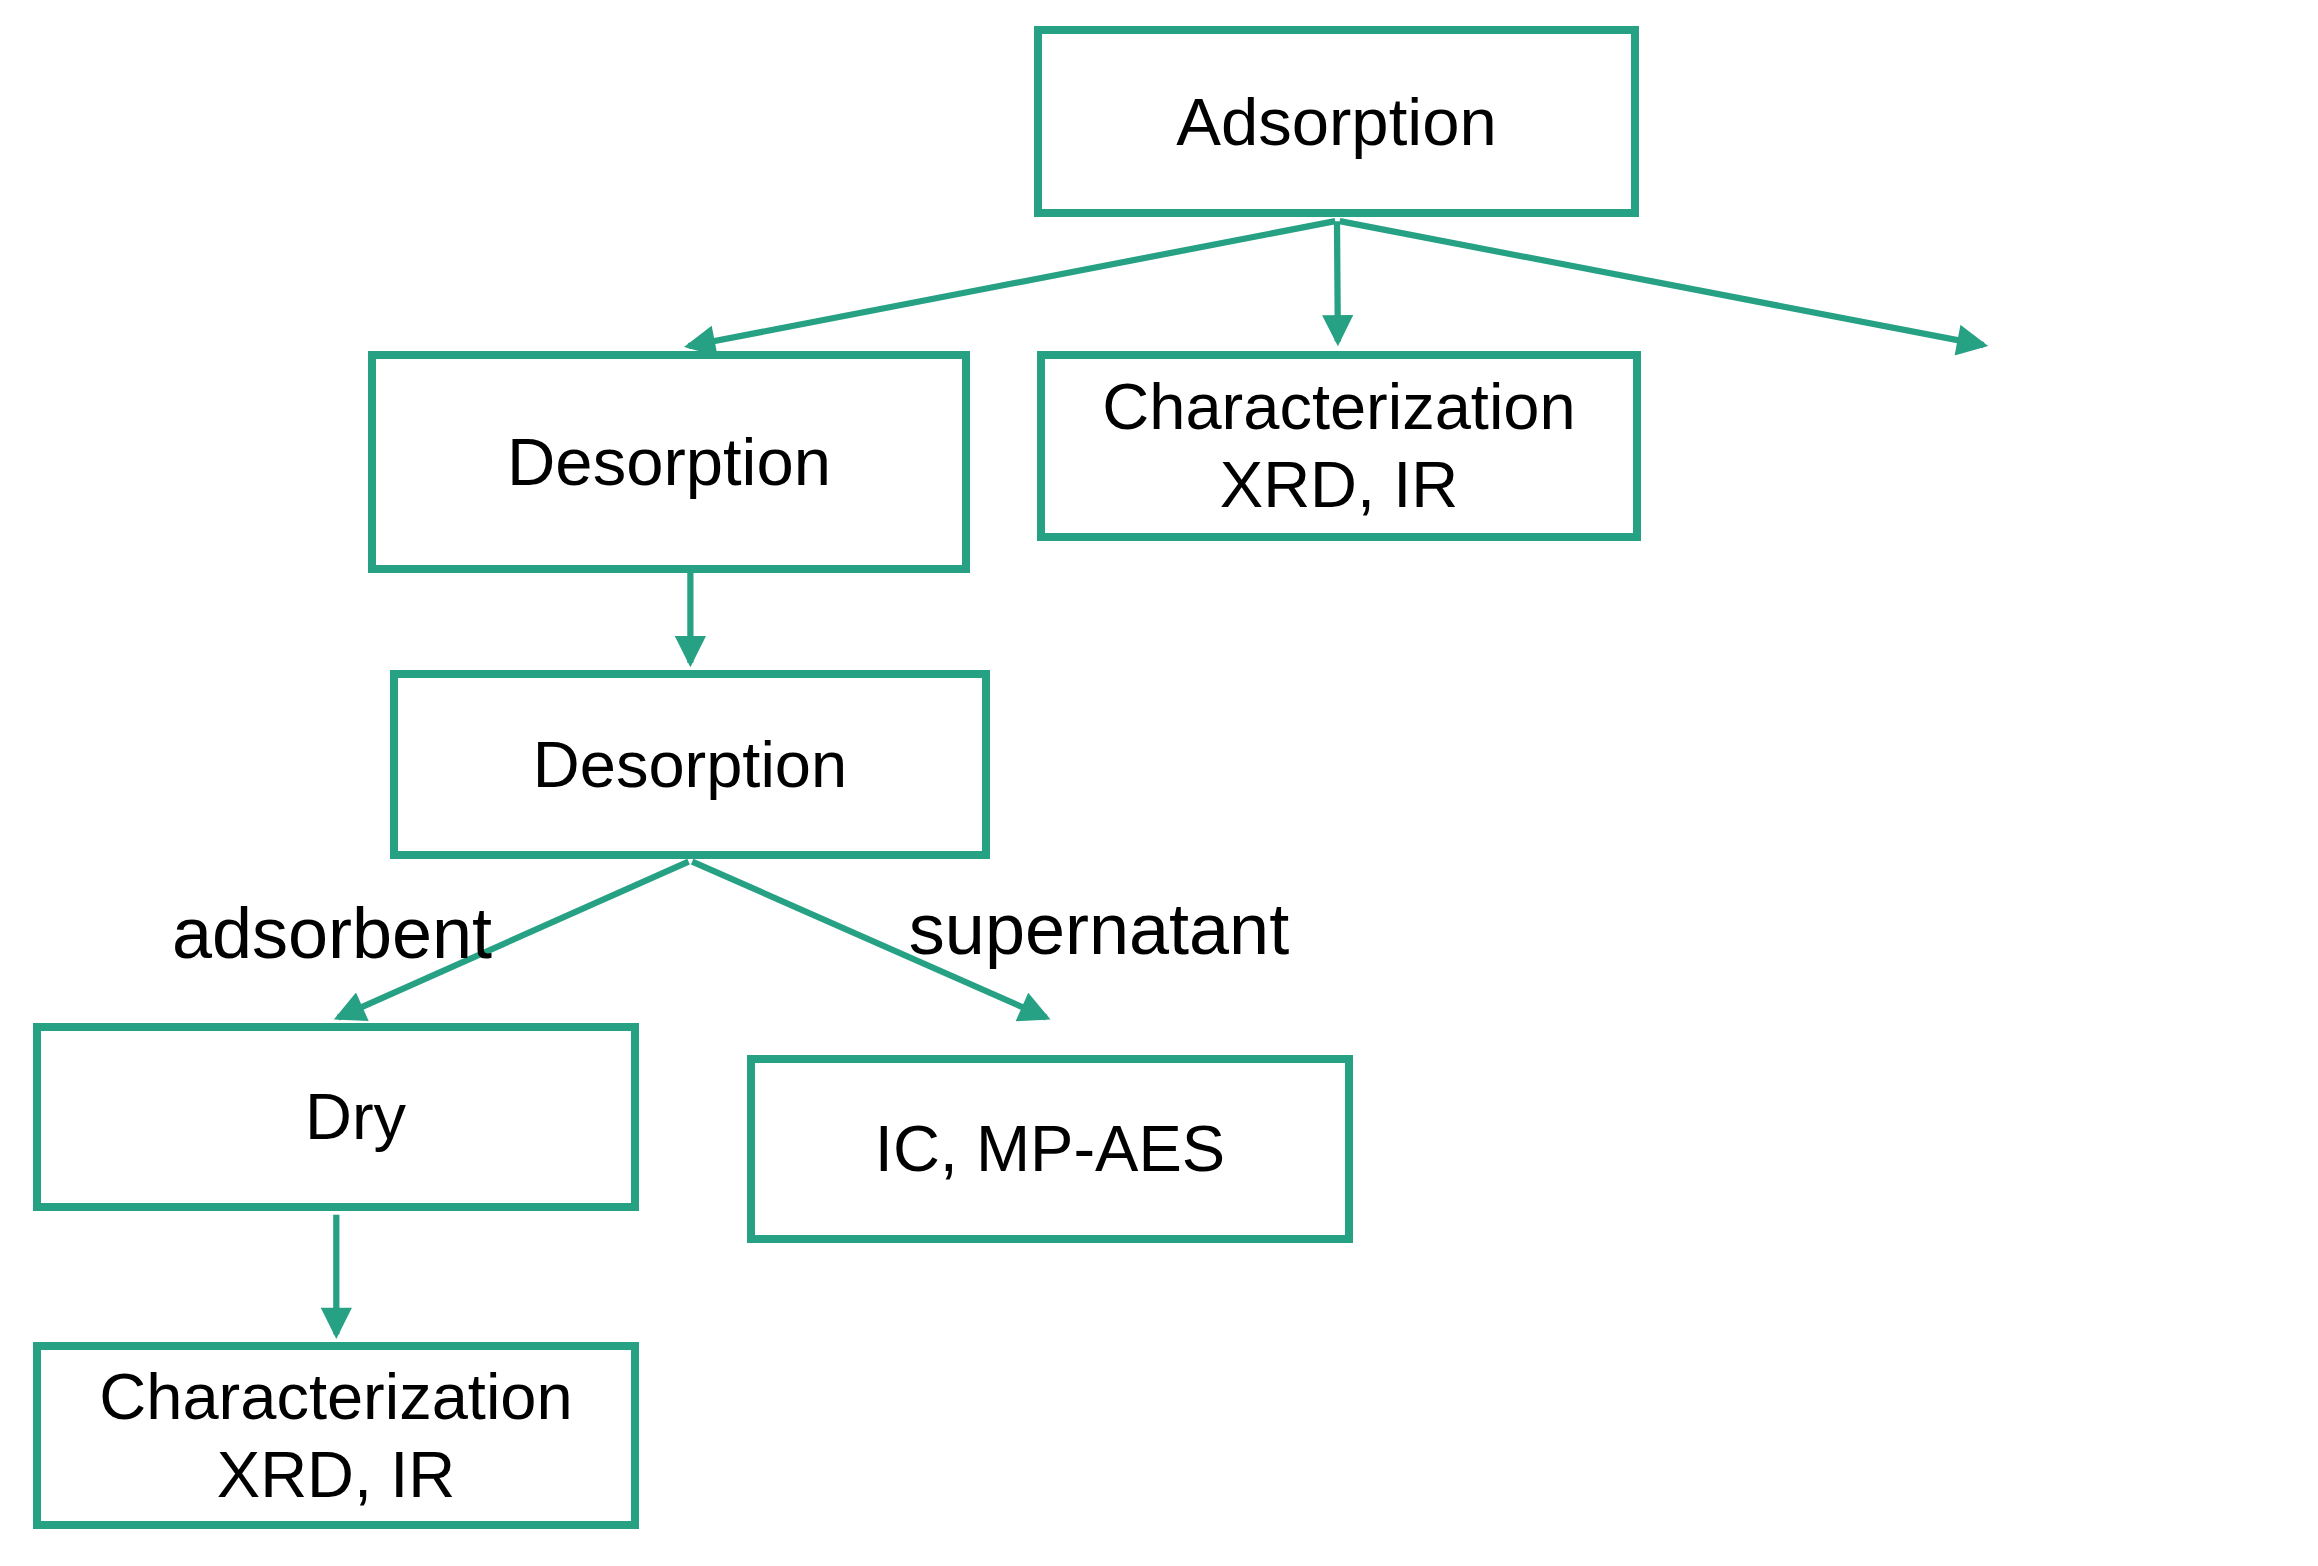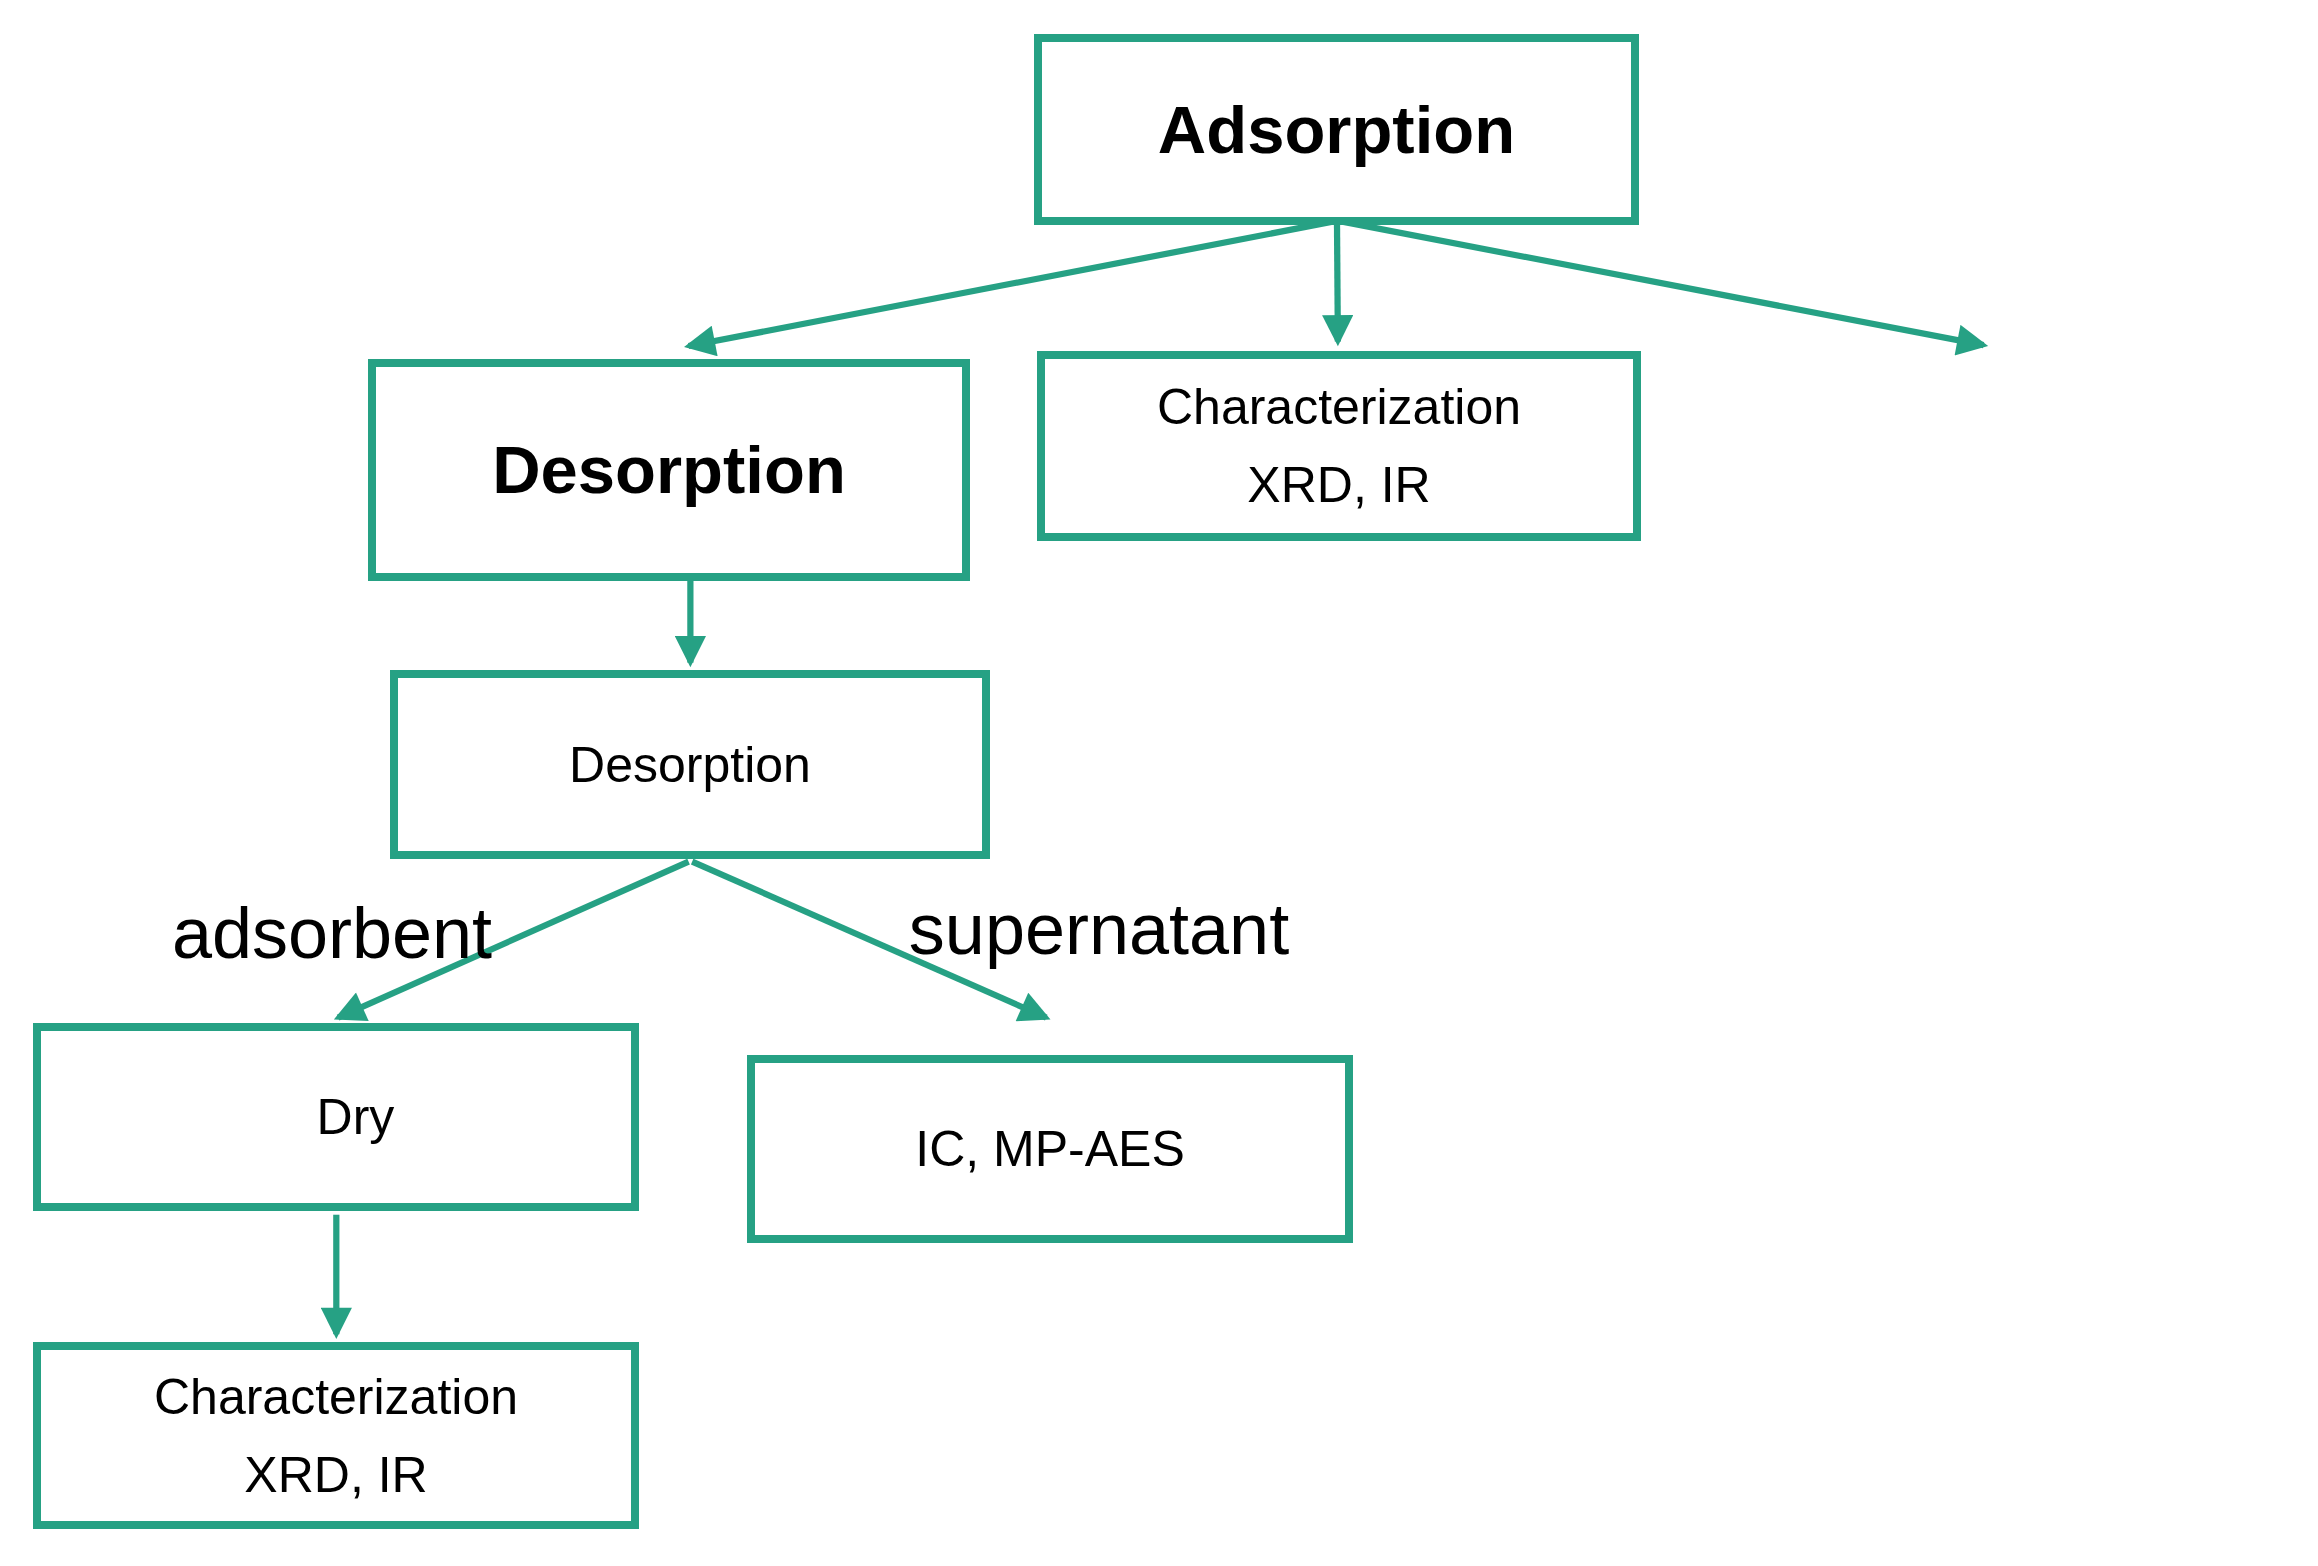--- a/index.html
+++ b/index.html
@@ -8,23 +8,23 @@
     position:relative; width:2319px; height:1567px;
     background:var(--bg); overflow:hidden;
     font-family:"Liberation Sans", sans-serif; color:var(--ink);
   }
   .connector-layer { position:absolute; left:0; top:0; }
   .conn { stroke:var(--accent); stroke-width:7; fill:none; }
   .node {
     position:absolute; box-sizing:border-box;
     border:8px solid var(--accent); background:var(--bg);
     display:flex; flex-direction:column; align-items:center; justify-content:center;
-    text-align:center; font-size:50px; line-height:78px; color:var(--ink);
+    text-align:center; font-size:65px; line-height:78px; color:var(--ink);
   }
-  .node.bold { font-weight:bold; font-size:67px;margin-top:8px; }
+  .node.bold { font-weight:normal; font-size:67px; }
   .node .line { display:block; }
   .sub { font-size:0.65em; position:relative; top:0.22em; }
   .edge-label {
     position:absolute; transform:translate(-50%,-50%);
     font-size:72px; white-space:nowrap; color:var(--ink);
   }
   
   #n-adsorption { left:1034px; top:26px;  width:605px; height:191px; }
   #n-desorption { left:368px;  top:351px; width:602px; height:222px; }
   #n-char-top   { left:1037px; top:351px; width:604px; height:190px; }

